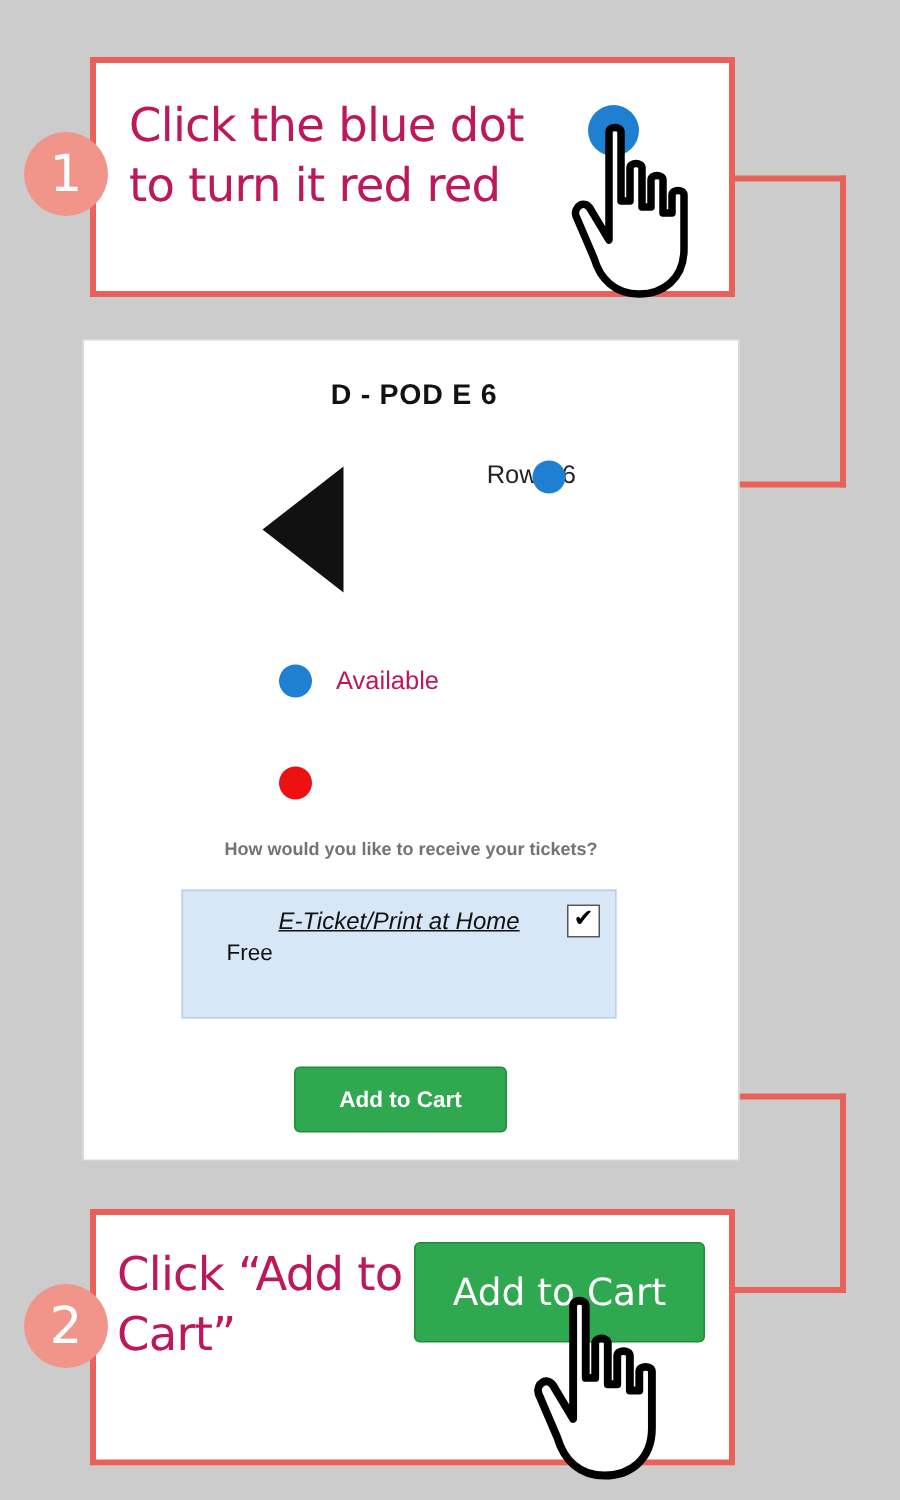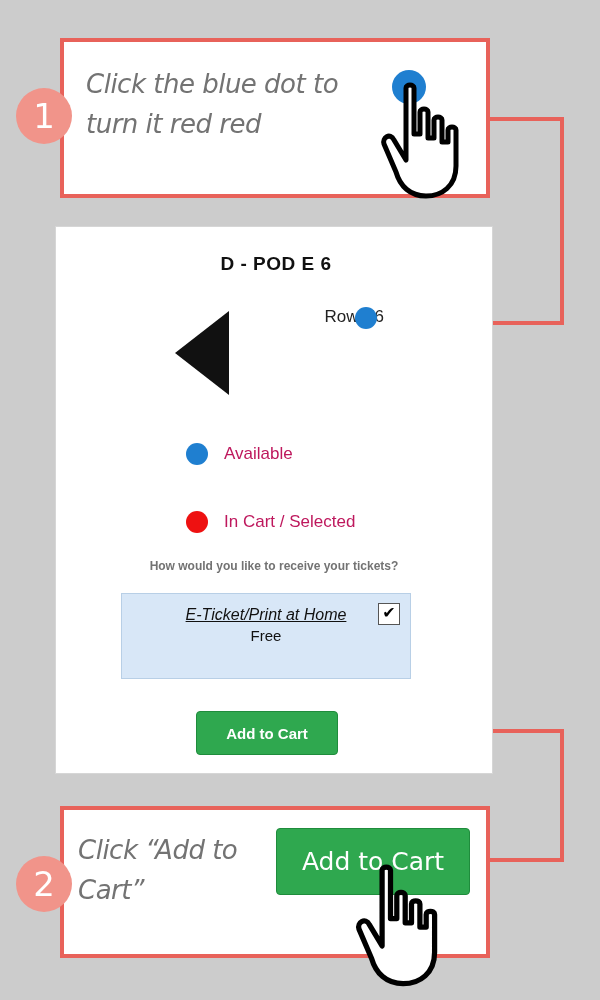--- a/index.html
+++ b/index.html
@@ -59,30 +59,29 @@
   #callout-1 {
     left: 60px;
     top: 38px;
     width: 430px;
     height: 160px;
   }
   #callout-2 {
     left: 60px;
     top: 806px;
     width: 430px;
-    height: 152px;
+    height: 171px;
   }
   .callout-text {
     position: absolute;
     font-family: "DejaVu Sans", sans-serif;
-    font-size: 26px;
+    font-size: 31px;
     line-height: 40px;
-    color: #737373;
+    color: #be185d;
     letter-spacing: -0.5px;
-    font-style: italic;
   }
   #callout-1 .callout-text {
     left: 22px;
     top: 22px;
     width: 290px;
   }
   #callout-2 .callout-text {
     left: 14px;
     top: 20px;
     width: 200px;
@@ -246,23 +245,24 @@
     font-size: 16px;
     color: #111111;
     text-decoration: underline;
     font-style: italic;
   }
   #delivery-price {
     position: absolute;
     left: 0;
     top: 33px;
     width: 100%;
-    text-align: center;
+    text-align: left;
     font-size: 15px;
     color: #111111;
+    padding-left: 29px;
   }
   #delivery-desc {
     position: absolute;
     left: 0;
     top: 58px;
     width: 100%;
     text-align: center;
     font-size: 15px;
     color: #111111;
   }
@@ -327,21 +327,20 @@
 
   <div id="row-label">Row E6</div>
   <div id="seat-dot"></div>
 
   <div class="legend-row" id="legend-0">
     <span class="legend-dot" style="background:#1f7fd0"></span>
     <span class="legend-label">Available</span>
   </div>
   <div class="legend-row" id="legend-2">
     <span class="legend-dot" style="background:#ee1111"></span>
-    <span class="legend-label">In Cart / Selected</span>
   </div>
 
   <div id="delivery-question">How would you like to receive your tickets?</div>
 
   <div id="delivery-option">
     <div id="delivery-title">E-Ticket/Print at Home</div>
     <div id="delivery-price">Free</div>
     <div id="delivery-checkbox">✔</div>
   </div>
 

